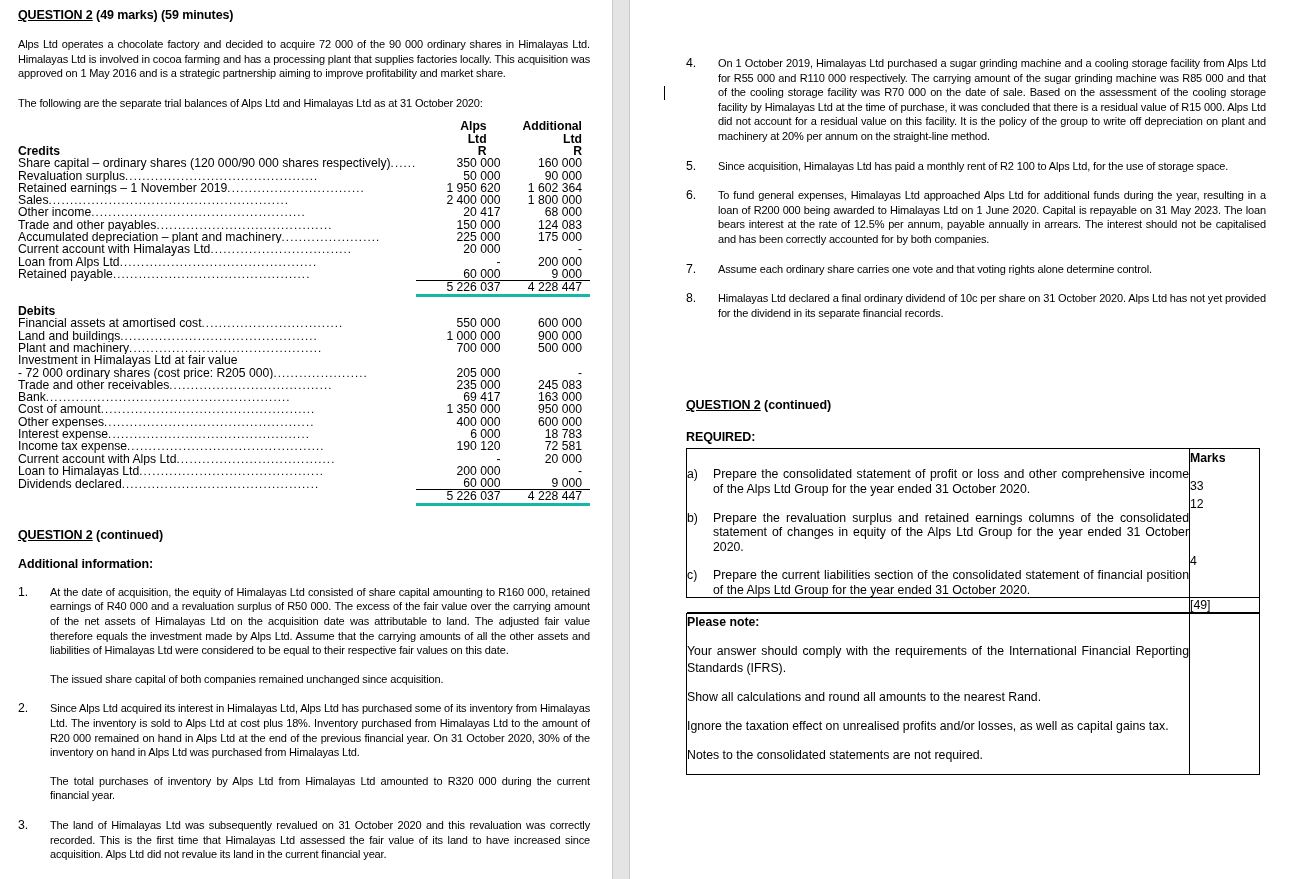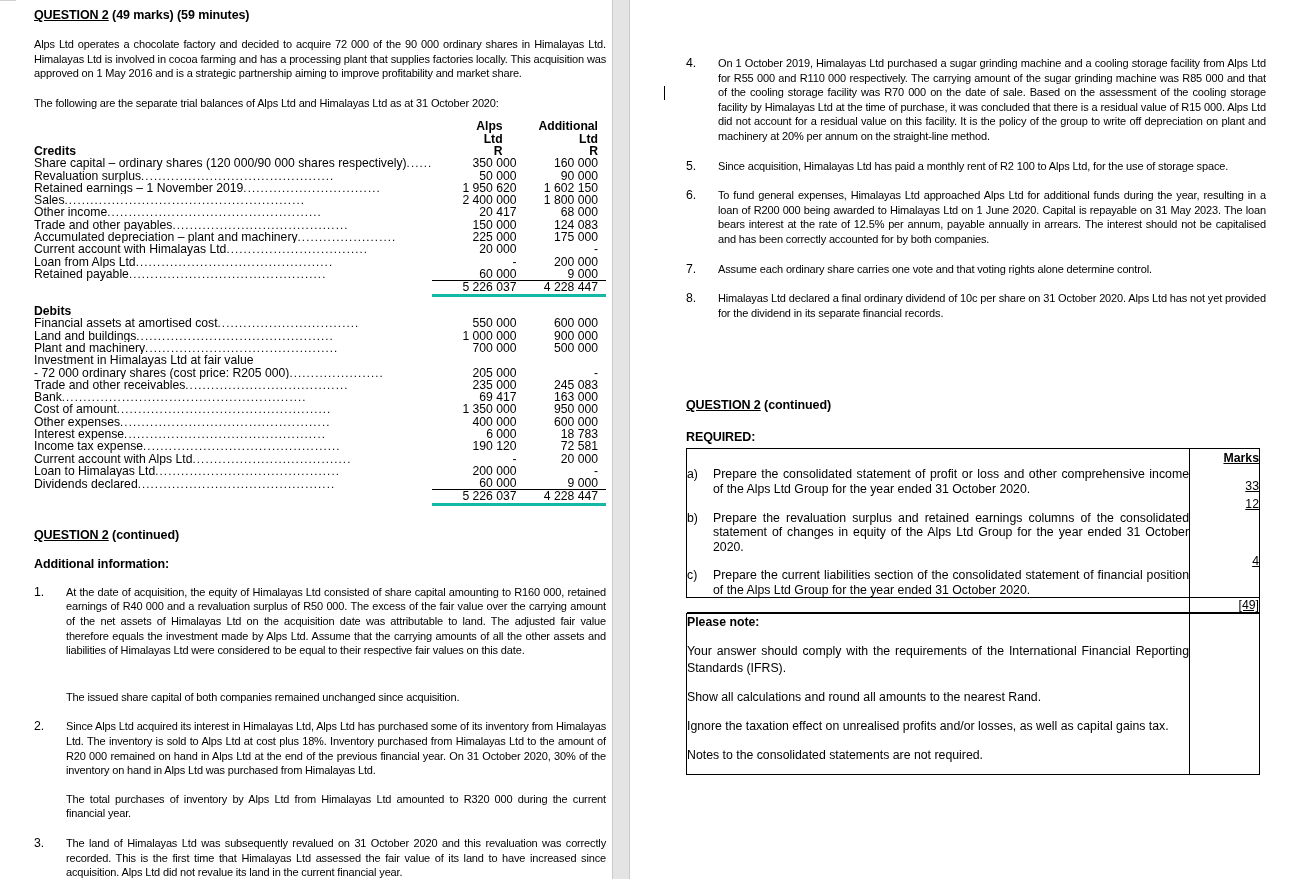--- a/index.html
+++ b/index.html
@@ -17,21 +17,21 @@
     background: #ffffff;
   }
   
   .page {
     position: absolute;
     top: 0;
     background: #ffffff;
     height: 879px;
     overflow: hidden;
   }
-  #page-left  { left: 16px;   width: 612px; }
+  #page-left  { left: 0px;   width: 612px; }
   #gutter     { position:absolute; top:0; left:612px; width:18px; height:879px;
                 background:#e4e4e4; border-left:1px solid #c9c9c9; border-right:1px solid #c9c9c9; }
   #page-right { left: 630px; width: 660px; }
 
   .topline { position:absolute; top:0; left:0; right:0; height:1px; background:#d0d0d0; }
 
   
   .q-title {
     font-size: 12.5px; font-weight: bold; letter-spacing: -0.1px;
   }
@@ -77,21 +77,21 @@
     position: absolute; width: 1px; height: 14px; background: #000;
   }
 
   
   table.req {
     border-collapse: collapse; width: 574px; margin-top: 4px;
     font-size: 12.3px;
   }
   table.req td { border: 1px solid #000; vertical-align: top; padding: 0; }
   td.reqtext { padding: 3px 6px 6px 6px; }
-  td.reqmarks { width: 70px; text-align: right; vertical-align: bottom; padding: 2px 0 4px 0; text-decoration: underline; }
+  td.reqmarks { width: 70px; text-align: left; vertical-align: bottom; padding: 2px 0 4px 0; }
   .reqrow { display: flex; }
   .reqrow .rl { width: 26px; flex: 0 0 26px; }
   .reqrow .rb { flex: 1 1 auto; text-align: justify; line-height: 14.6px; }
   .note-cell { padding: 6px 6px 8px 6px; line-height: 17px; }
   .note-cell p { margin: 0 0 12px 0; text-align: justify; }
   .note-cell p:last-child { margin-bottom: 10px; }
 </style>
 </head>
 <body>
 
@@ -144,21 +144,21 @@
                 <span class="leader"><span class="t">Revaluation surplus</span><span class="dots">.............................................</span></span>
               </td>
               <td class="num">50 000</td>
               <td class="num second">90 000</td>
             </tr>
             <tr>
               <td class="lbl">
                 <span class="leader"><span class="t">Retained earnings – 1 November 2019</span><span class="dots">................................</span></span>
               </td>
               <td class="num">1 950 620</td>
-              <td class="num second">1 602 150</td>
+              <td class="num second">1 602 364</td>
             </tr>
             <tr>
               <td class="lbl">
                 <span class="leader"><span class="t">Sales</span><span class="dots">........................................................</span></span>
               </td>
               <td class="num">2 400 000</td>
               <td class="num second">1 800 000</td>
             </tr>
             <tr>
               <td class="lbl">
@@ -331,21 +331,21 @@
 
       <div class="q-title">Additional information:</div>
 
       <div style="height:14px"></div>
 
       <div id="left-items">
           <div class="numitem">
             <div class="n">1.</div>
             <div class="body">
               <div class="para">At the date of acquisition, the equity of Himalayas Ltd consisted of share capital amounting to R160 000, retained earnings of R40 000 and a revaluation surplus of R50 000. The excess of the fair value over the carrying amount of the net assets of Himalayas Ltd on the acquisition date was attributable to land. The adjusted fair value therefore equals the investment made by Alps Ltd. Assume that the carrying amounts of all the other assets and liabilities of Himalayas Ltd were considered to be equal to their respective fair values on this date.</div>
-              <div class="para" style="margin-top: 32px;">The issued share capital of both companies remained unchanged since acquisition.</div>
+              <div class="para" style="margin-top: 14px;">The issued share capital of both companies remained unchanged since acquisition.</div>
             </div>
           </div>
           <div style="height: 15px;"></div>
           <div class="numitem">
             <div class="n">2.</div>
             <div class="body">
               <div class="para">Since Alps Ltd acquired its interest in Himalayas Ltd, Alps Ltd has purchased some of its inventory from Himalayas Ltd. The inventory is sold to Alps Ltd at cost plus 18%. Inventory purchased from Himalayas Ltd to the amount of R20 000 remained on hand in Alps Ltd at the end of the previous financial year. On 31 October 2020, 30% of the inventory on hand in Alps Ltd was purchased from Himalayas Ltd.</div>
               <div class="para" style="margin-top: 14px;">The total purchases of inventory by Alps Ltd from Himalayas Ltd amounted to R320 000 during the current financial year.</div>
             </div>
           </div>

